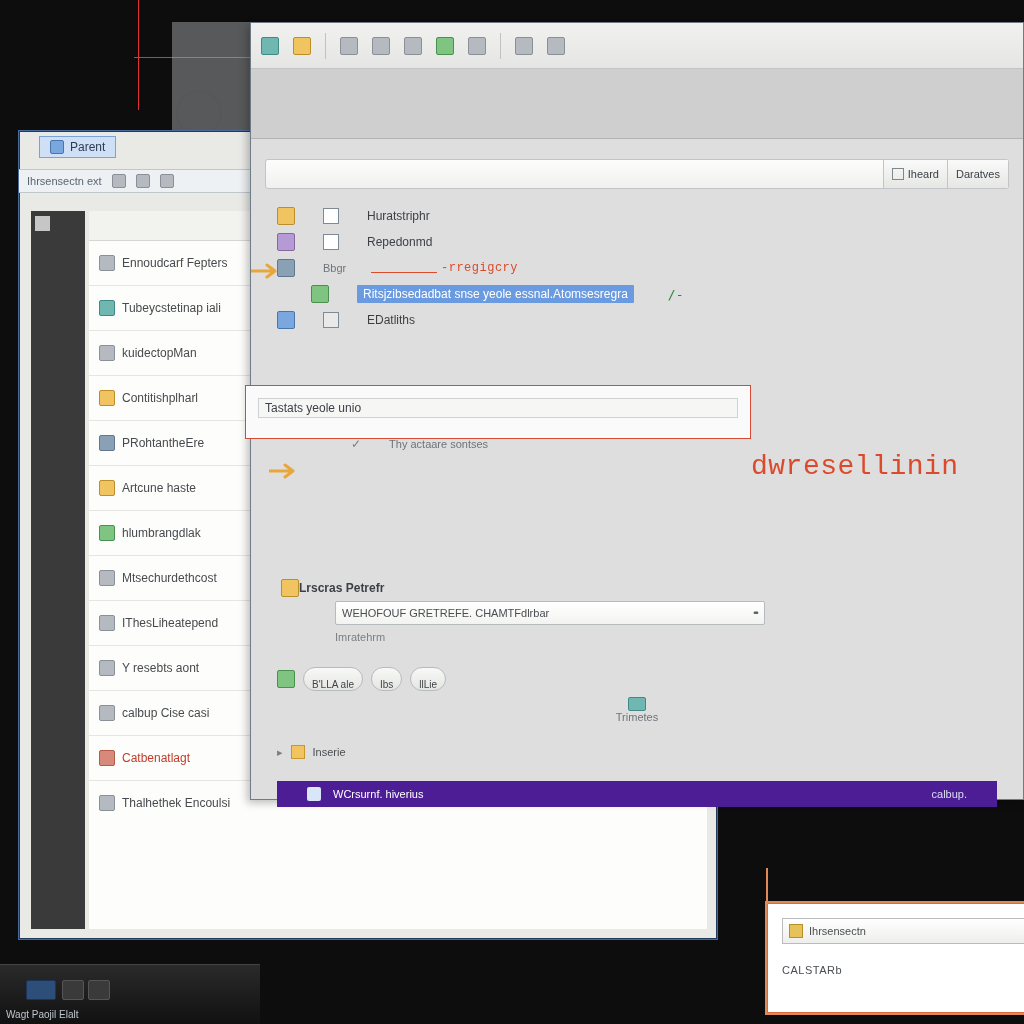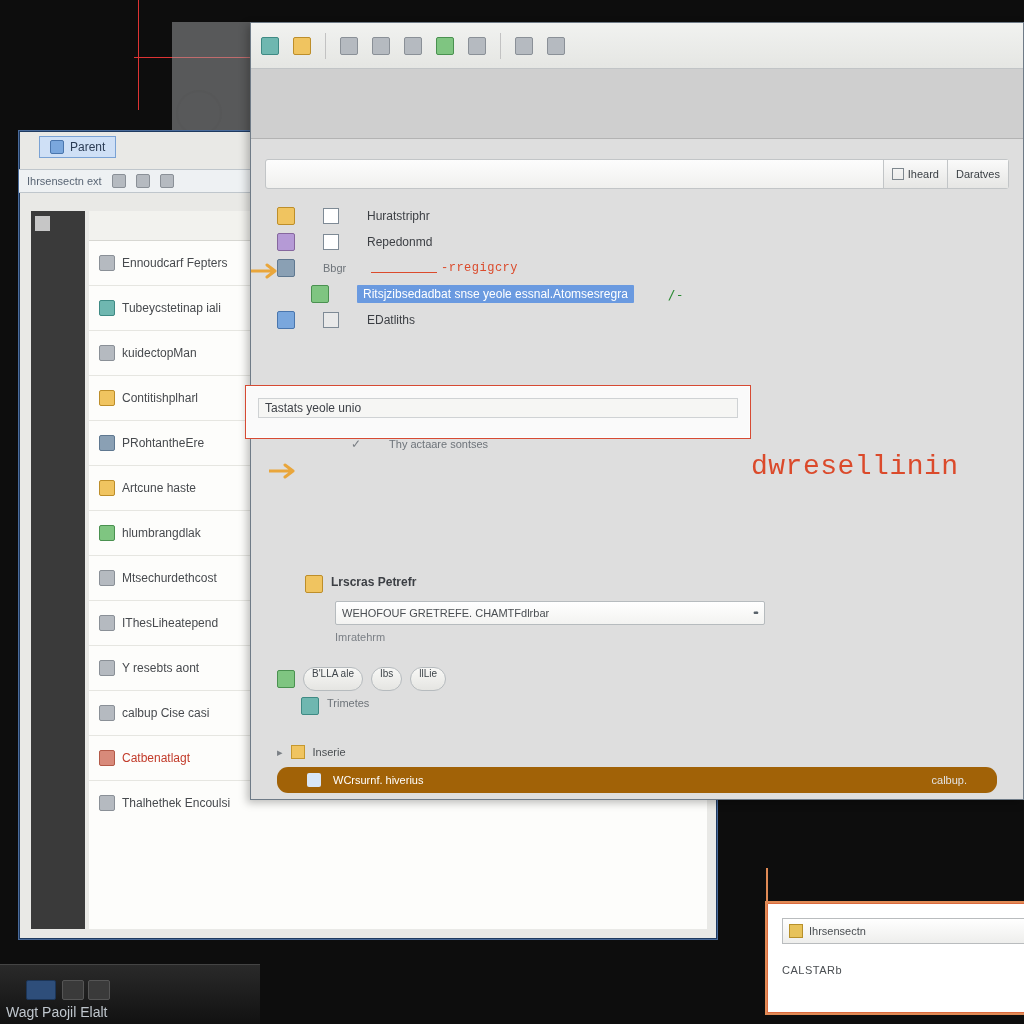--- a/index.html
+++ b/index.html
@@ -127,21 +127,21 @@
     margin:12px 12px 8px 12px; height:20px; background:#f6f6f4; border:1px solid #cfd2d4;
     font-size:12px; color:#3e4248; padding:2px 6px;
   }
 
   .big-gap { height:120px; }
 
   
   .folder-block {
     margin-top:0; padding-left:4px;
   }
-  .fb-row { display:flex; align-items:flex-start; gap:8px; font-size:12px; color:#3c3f44; height:26px;margin-left:24px;}
+  .fb-row { display:flex; align-items:center; font-size:12px; color:#3c3f44; height:26px;}
   .fb-row .ico { width:18px; height:18px; }
   .fb-field {
     margin-left:54px; height:24px; background:linear-gradient(#fff,#f3f3f1);
     border:1px solid #b6bbbe; border-radius:2px; display:flex; align-items:center; width:430px;
   }
   .fb-field .txt { flex:1; font-size:11px; color:#4a4e52; padding:0 6px; white-space:nowrap; overflow:hidden; }
   .fb-field .dd { width:18px; text-align:center; color:#59626a; font-size:9px; letter-spacing:-2px;}
 
   .inline-muted { margin-left:54px; font-size:11px; color:#7a7f85; padding-top:6px; }
 
@@ -152,36 +152,36 @@
   .inst-row .ico { width:18px; height:18px; }
   .inst-row .combo {
     flex:1; height:24px; background:linear-gradient(#fff,#f2f2f0);
     border:1px solid #b6bbbe; border-radius:2px; display:flex; align-items:center;
   }
   .inst-row .combo .txt { flex:1; font-size:11px; color:#4a4e52; padding:0 6px;}
   .inst-row .combo .dd { width:16px; height:100%; border-left:1px solid #c3c7ca; display:flex; align-items:center; justify-content:center; color:#566068; font-size:9px;}
   .inst-row .pill {
     height:24px; padding:0 8px; font-size:10px; color:#3f454a;
     background:linear-gradient(#f8f8f6,#e5e5e2); border:1px solid #b6bbbe; border-radius:12px;
-    display:flex; align-items:flex-start;
+    display:flex; align-items:flex-end;
   }
 
   
   .svc {
     margin-top:18px;
   }
   .svc .hdr {
     display:flex; align-items:center; gap:8px; font-size:11px; color:#4a4e52;
     padding:4px 0;
   }
   .svc .hdr .fold { width:14px; height:14px; background:#f0c460; border:1px solid #c6982e;}
   .svc .hsel {
-    margin-top:4px; height:26px; background:#a16207;
+    margin-top:18px; height:26px; background:#4c1d95;
     display:flex; align-items:center; gap:12px; padding:0 30px;
-    font-size:11px; color:#fff; position:relative;border-radius:11px;
+    font-size:11px; color:#fff; position:relative;
   }
   .svc .hsel .colhdr { color:#eaf1fb; opacity:.9; }
   .svc .hsel .svc-ico { width:14px; height:14px; background:#d8e6f8; border-radius:2px; }
 
   
   .popup {
     position:absolute; left:516px; top:880px; width:296px; height:110px;
     border:1px solid #db6a3f; background:#fff;
     box-shadow: 0 0 0 2px #e08a55;
   }
@@ -205,21 +205,21 @@
     border-top:1px solid #444;
   }
   .taskbar .seg {
     position:absolute; bottom:24px; height:20px;
     background:#2e4e7a; border:1px solid #1c3557; border-radius:2px;
   }
   .taskbar .seg.a { left:26px; width:30px; }
   .taskbar .seg.b { left:62px; width:22px; background:#3a3a3a; border-color:#555;}
   .taskbar .seg.c { left:88px; width:22px; background:#3a3a3a; border-color:#555;}
   .taskbar .status {
-    position:absolute; left:6px; bottom:4px; font-size:14px; color:#bfc6cd;
+    position:absolute; left:6px; bottom:4px; font-size:10px; color:#bfc6cd;
   }
 
   
   .ic { display:inline-block; border-radius:2px; }
   .ic.yellow { background:#f0c460; border:1px solid #bd8e2a; }
   .ic.blue   { background:#7aa7dd; border:1px solid #4a76ad; }
   .ic.green  { background:#7fc581; border:1px solid #4a9150; }
   .ic.teal   { background:#6fb7b0; border:1px solid #3f8a84; }
   .ic.grey   { background:#b5bac0; border:1px solid #8a9097; }
   .ic.red    { background:#d88a7a; border:1px solid #b35a48; }
@@ -407,21 +407,21 @@
         <div class="pill">
             <span>B'LLA ale</span>
           </div>
         <div class="pill">
             <span>Ibs</span>
           </div>
         <div class="pill">
             <span>llLie</span>
           </div>
       </div>
-      <div class="fb-row" style="margin-top:6px;">
+      <div class="fb-row" style="margin-top:6px;flex-direction:column;">
         <span class="ico ic teal"></span>
         <span style="font-size:11px;color:#6e747a">Trimetes</span>
       </div>
 
       <div class="svc">
         <div class="hdr">
           <span style="color:#7a7f85">▸</span>
           <span class="fold"></span>
           <span>Inserie</span>
         </div>

